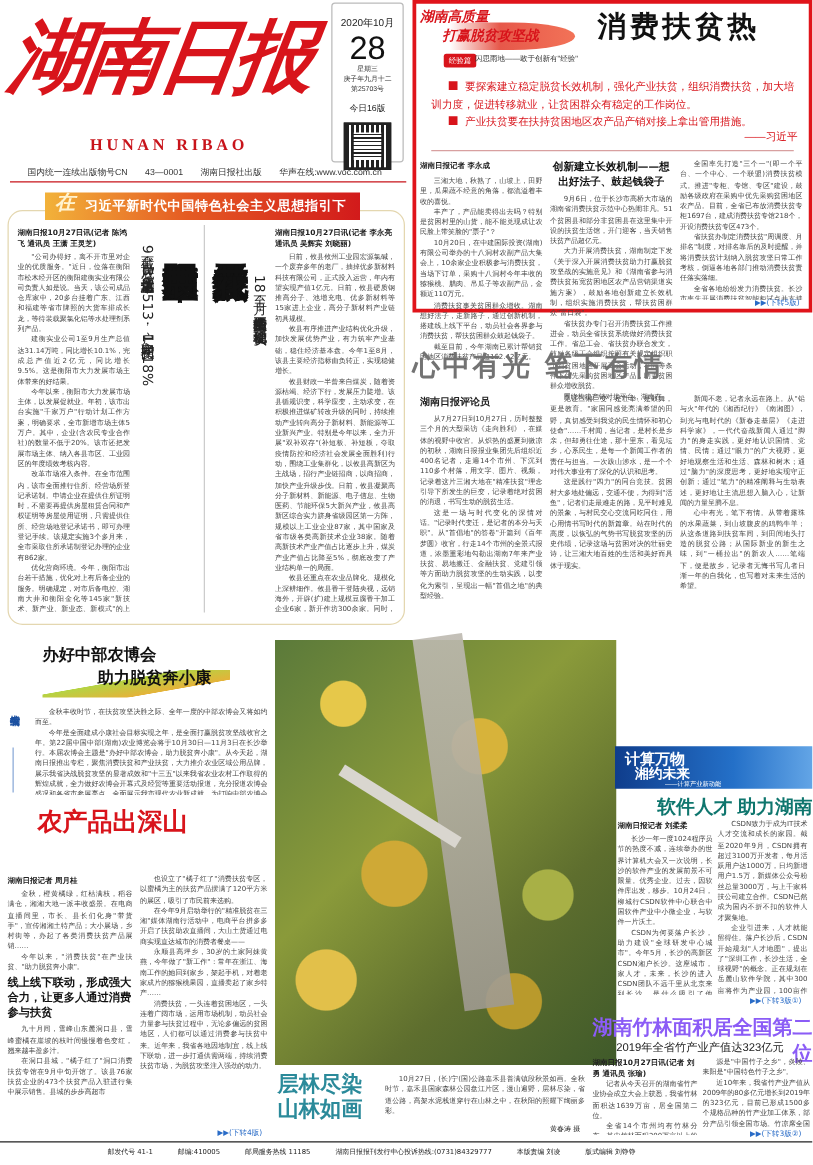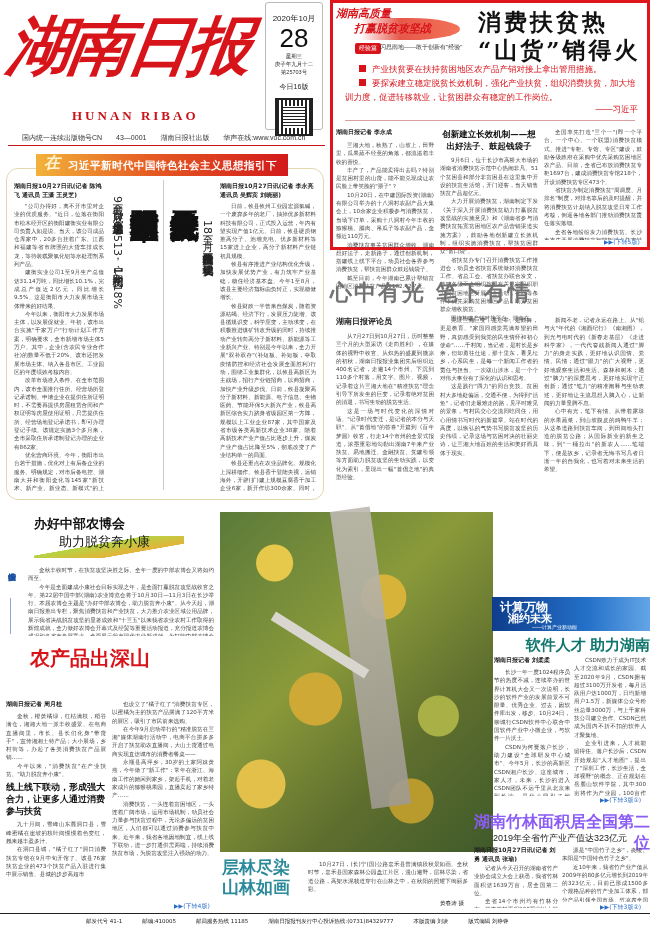--- a/index.html
+++ b/index.html
@@ -41,21 +41,21 @@
 .xi-banner .zai{position:absolute;left:8px;top:-2px;font-size:16px;font-style:italic;color:#fff3d0}
 .leftpanel{left:6px;top:168px;width:318px;height:332px;border:1px solid #e4d7b0;border-radius:12px}
 .vsep{left:163px;top:180px;width:1px;height:310px;background:#ccc}
 .vhead{writing-mode:vertical-rl;font-weight:bold;color:#111;font-family:"DejaVu Serif",serif}
 .vsub{writing-mode:vertical-rl;color:#222;font-family:"DejaVu Sans",sans-serif}
 
 .section-title{left:330px;top:278px;width:320px;text-align:left;font-size:22px;font-weight:bold;color:#737373;letter-spacing:2px}
 
 .farm-banner{left:34px;top:515px;width:150px;height:46px}
 .farm-banner .f1{font-size:13px;font-weight:bold;color:#111;font-family:"Liberation Sans",sans-serif}
-.farm-banner .f2{font-size:13px;font-weight:normal;color:#111;margin-left:25px;font-family:"Liberation Sans",sans-serif}
+.farm-banner .f2{font-size:13px;font-weight:bold;color:#111;margin-left:44px;font-family:"Liberation Sans",sans-serif}
 .farm-stripe{left:34px;top:536px;width:150px;height:22px;background:linear-gradient(170deg,transparent 40%,#b5d343 41%,#e4b339 70%,transparent 71%)}
 .editor-note{left:6px;top:566px;width:10px;font-size:8px;writing-mode:vertical-rl;color:#1a4fa0;font-weight:bold;font-family:"DejaVu Sans",sans-serif}
 .editor-line{left:10px;top:598px;width:1px;height:36px;background:#8aa9d8}
 .farm-head{left:30px;top:645px;width:170px;text-align:left;font-size:20px;line-height:26px;font-weight:bold;color:#d8141b;font-family:"Liberation Sans",sans-serif}
 .photo{left:220px;top:512px;width:273px;height:388px;overflow:hidden;background:
  radial-gradient(circle at 20% 15%,#e6c84a 0 18px,transparent 19px),
  radial-gradient(circle at 60% 25%,#d7b33a 0 22px,transparent 23px),
  radial-gradient(circle at 35% 55%,#cfa936 0 26px,transparent 27px),
  radial-gradient(circle at 80% 60%,#a8b046 0 20px,transparent 21px),
  radial-gradient(circle at 15% 80%,#e2c04a 0 24px,transparent 25px),
@@ -98,25 +98,24 @@
 <div class="abs topbox"></div>
 <div class="abs ribbon"></div>
 <div class="abs badge">
   <div class="b1">湖南高质量</div>
   <div class="b2">打赢脱贫攻坚战</div>
 </div>
 <div class="abs badge-tag">经验篇</div>
 <div class="abs badge-sub">闪思雨地——敢于创新有"经验"</div>
 <div class="abs top-headline">
   <div>消费扶贫热</div>
-  <div>“山货”销得火</div>
 </div>
 <div class="abs quotes">
+  <p><span class="sq"></span><span>要探索建立稳定脱贫长效机制，强化产业扶贫，组织消费扶贫，加大培训力度，促进转移就业，让贫困群众有稳定的工作岗位。</span></p>
   <p><span class="sq"></span><span>产业扶贫要在扶持贫困地区农产品产销对接上拿出管用措施。</span></p>
-  <p><span class="sq"></span><span>要探索建立稳定脱贫长效机制，强化产业扶贫，组织消费扶贫，加大培训力度，促进转移就业，让贫困群众有稳定的工作岗位。</span></p>
 </div>
 <div class="abs quote-author">——习近平</div>
 <div class="abs thin-hr"></div>
 
 <div class="abs" style="left:336px;top:128px;width:98px">
   <div class="byline" style="margin-bottom:4px">湖南日报记者 李永成</div>
   <div class="bodytext">
     <p>三湘大地，秋熟了，山坡上，田野里，瓜果蔬不经意的角落，都流溢着丰收的喜悦。</p>
     <p>丰产了，产品能卖得出去吗？特别是贫困村里的山货，能不能兑现成让农民脸上带笑脸的"票子"？</p>
     <p>10月20日，在中建国际投资(湖南)有限公司举办的十八洞村农副产品大集会上，10余家企业积极参与消费扶贫，当场下订单，采购十八洞村今年丰收的猕猴桃、腊肉、吊瓜子等农副产品，金额近110万元。</p>

